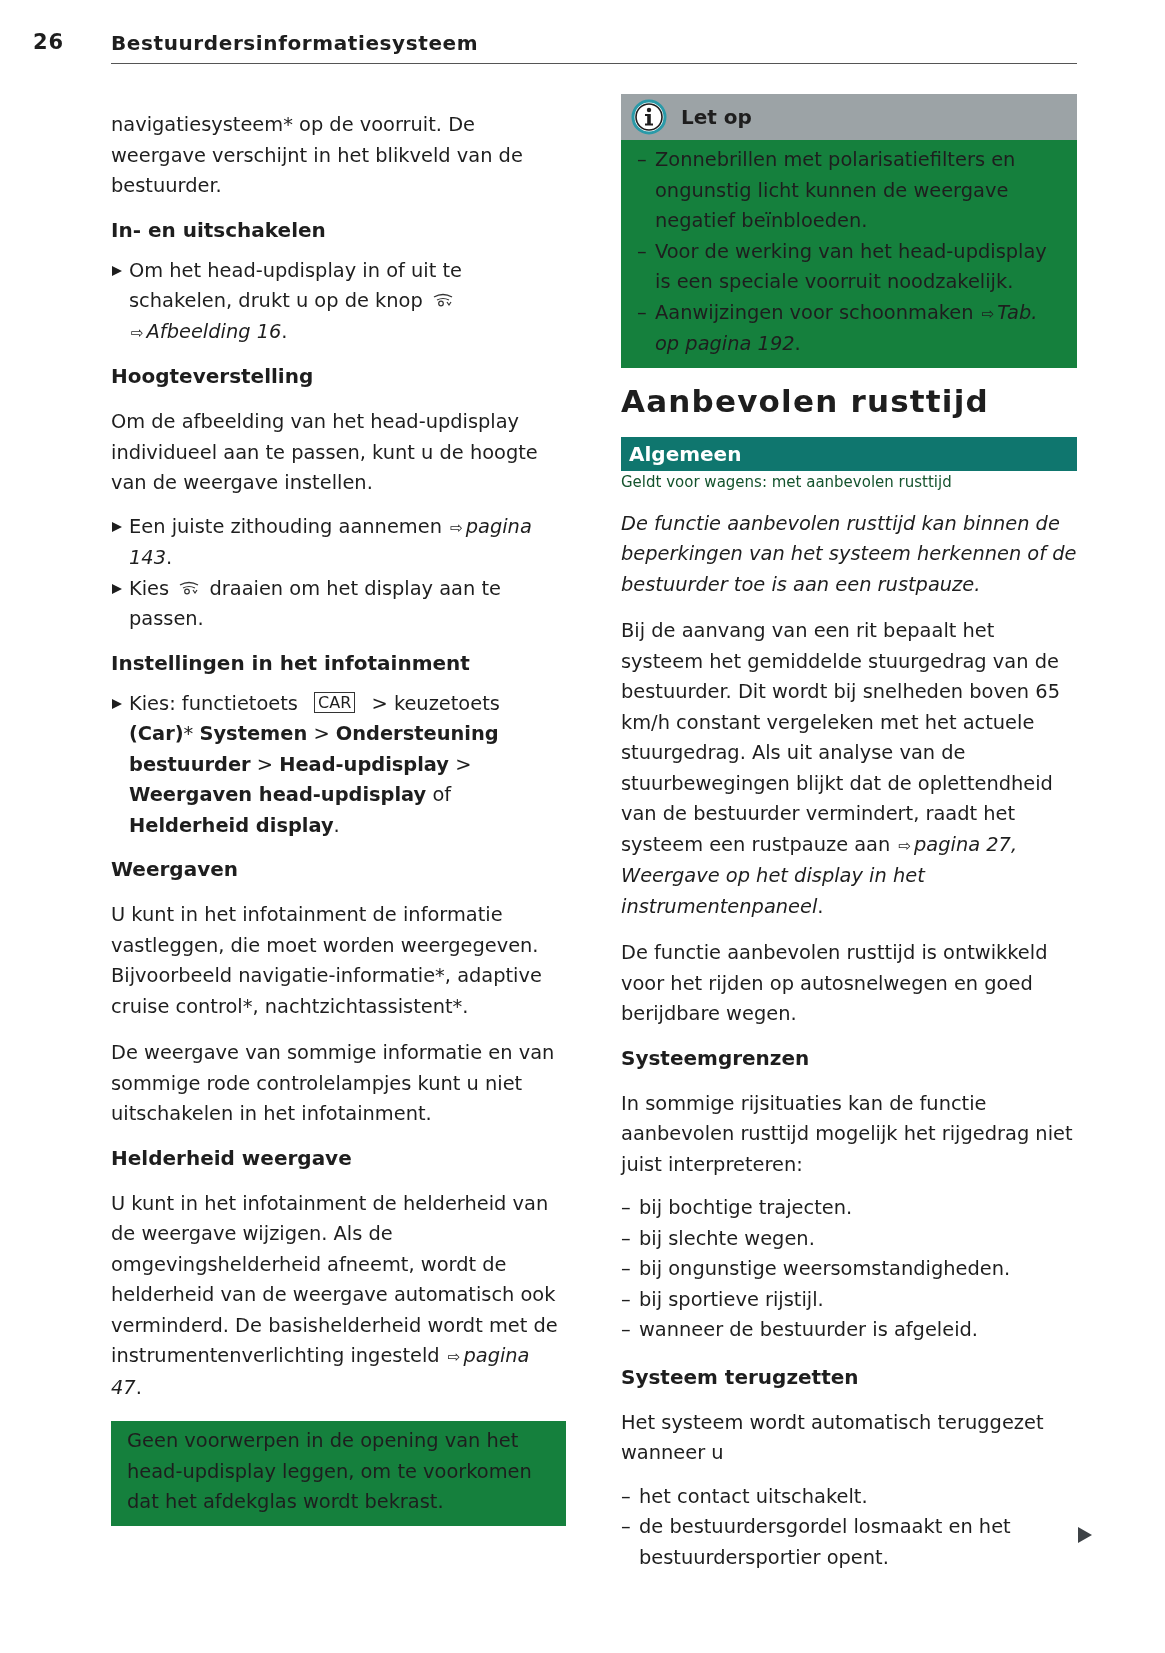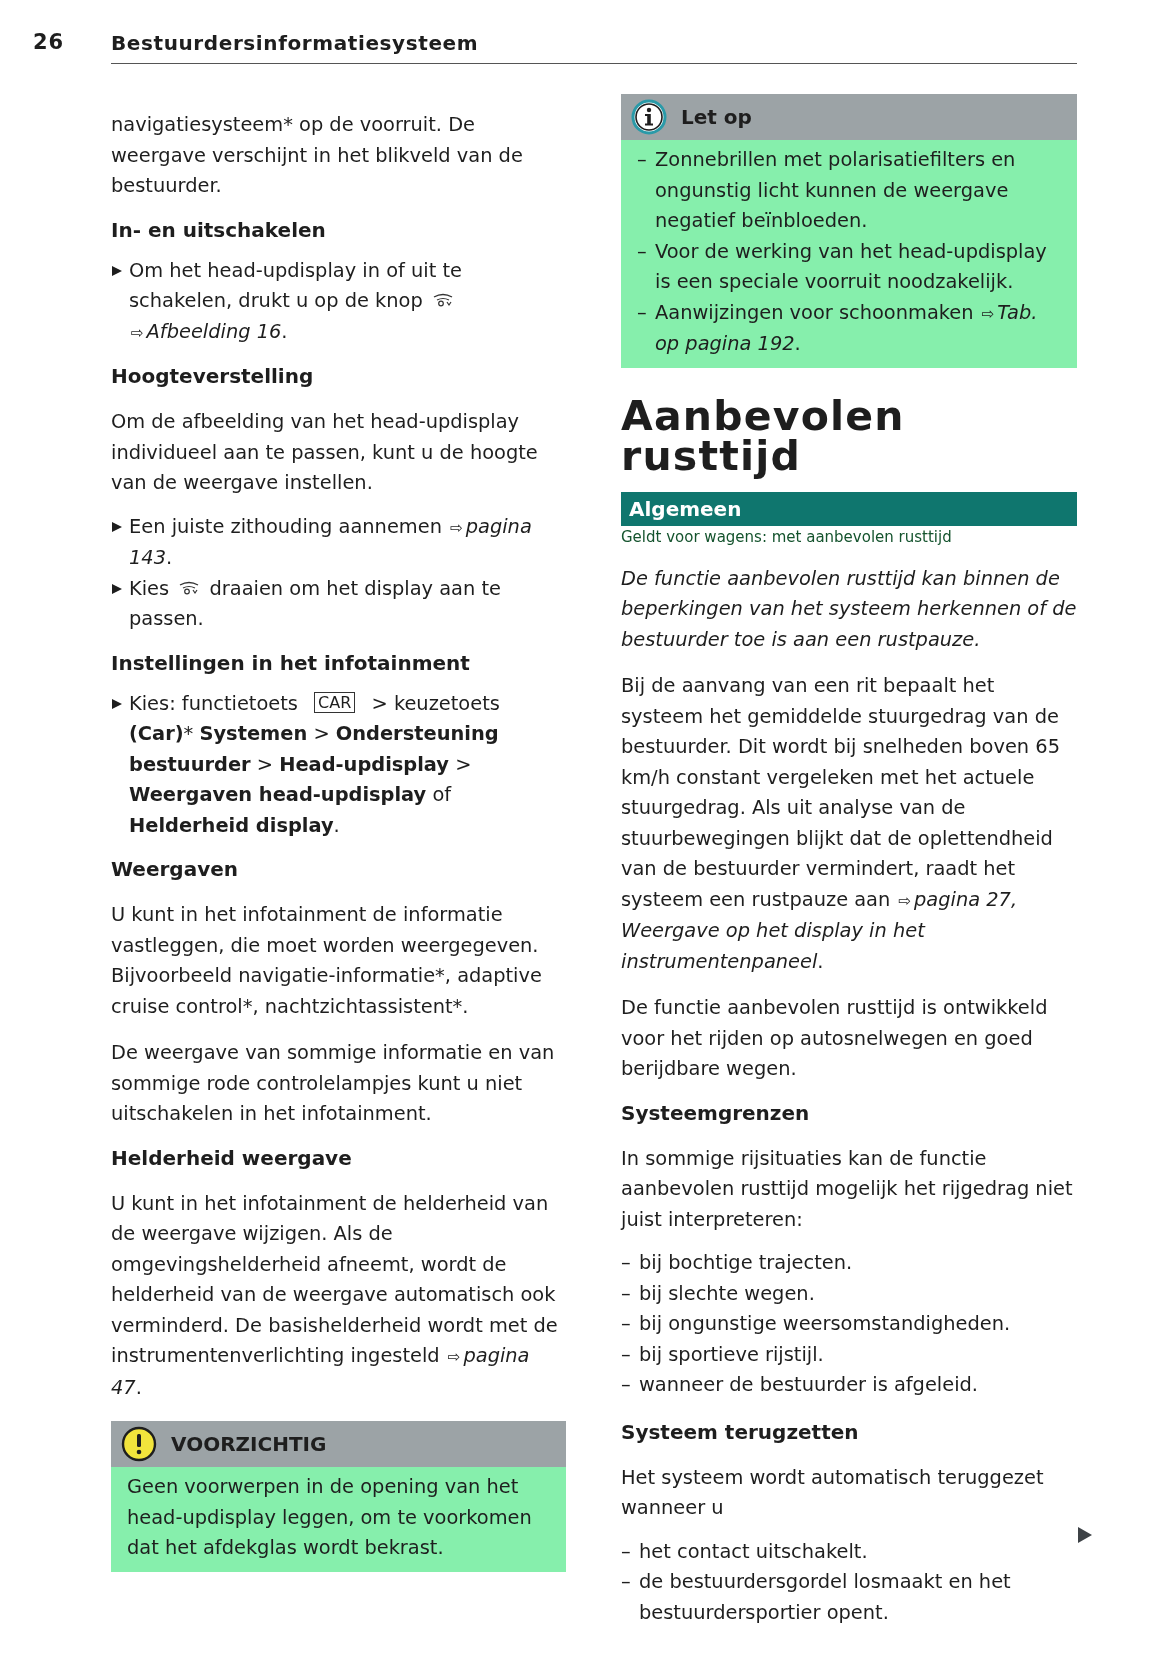--- a/index.html
+++ b/index.html
@@ -28,30 +28,30 @@
   }
   .bullet-group { margin-bottom: 13px; }
   .arrow { font-size: 15px; margin: 0 3px 0 2px; }
   i, .ital { font-style: italic; }
   b { font-weight: bold; }
   .key {
     display: inline-block; border: 1.3px solid #333; font-size: 16px; line-height: 19px;
     padding: 0 3px; margin: 0 10px; vertical-align: 2px;
   }
   .knob-icon { display: inline-block; width: 22px; height: 14px; vertical-align: 0; margin: 0 3px; }
-  .box { background: #86efac; margin-bottom: 28px; }
+  .box { background: #15803d; margin-bottom: 13px; }
   .box-head {
     background: #9ca3a6; height: 46px; display: flex; align-items: center; padding-left: 10px;
     font-weight: bold; font-size: 20px;
   }
   .box-head .lbl { margin-left: 14px; }
   .box-body { padding: 5px 10px 8px 16px; }
   .dash { position: relative; padding-left: 18px; }
   .dash::before { content: "–"; position: absolute; left: 0; top: 0; }
-  .h-chapter { font-weight: bold; font-size: 41px; letter-spacing: 1.2px; margin: 4px 0 16px 0; line-height: 40px; }
+  .h-chapter { font-weight: bold; font-size: 31px; letter-spacing: 1.2px; margin: 4px 0 16px 0; line-height: 40px; }
   .redbar {
     background: #0f766e; color: #ffffff; font-weight: bold; font-size: 20px;
     height: 34px; line-height: 34px; padding-left: 8px;
   }
   .applies { font-size: 15px; color: #14532d; line-height: 22px; margin: 0 0 12px 0; }
   .lead { font-style: italic; margin-bottom: 16px; }
   .dashlist { margin: 0 0 16px 0; }
   .cont-arrow {
     position: absolute; left: 1078px; top: 1527px;
     border-left: 14px solid #3d4246; border-top: 8px solid transparent; border-bottom: 8px solid transparent;
@@ -110,28 +110,20 @@
   </div>
 
   <h3>Weergaven</h3>
   <p>U kunt in het infotainment de informatie vastleggen, die moet worden weergegeven. Bijvoorbeeld navigatie-informatie*, adaptive cruise control*, nachtzichtassistent*.</p>
   <p>De weergave van sommige informatie en van sommige rode controlelampjes kunt u niet uitschakelen in het infotainment.</p>
 
   <h3>Helderheid weergave</h3>
   <p><span>U kunt in het infotainment de helderheid van de weergave wijzigen. Als de omgevingshelderheid afneemt, wordt de helderheid van de weergave automatisch ook verminderd. De basishelderheid wordt met de instrumentenverlichting ingesteld</span> <span class="arrow">⇨</span><i>pagina 47</i><span>.</span></p>
 
   <div class="box" style="margin-top:18px;">
-    <div class="box-head">
-      <svg width="36" height="36" viewBox="0 0 36 36">
-          <circle cx="18" cy="18" r="16" fill="#f2e43c" stroke="#1e1e1e" stroke-width="2.4"></circle>
-          <rect x="16" y="8" width="4" height="13" rx="1.5" fill="#1e1e1e"></rect>
-          <circle cx="18" cy="26" r="2.3" fill="#1e1e1e"></circle>
-        </svg>
-      <span class="lbl">VOORZICHTIG</span>
-    </div>
     <div class="box-body">Geen voorwerpen in de opening van het head-updisplay leggen, om te voorkomen dat het afdekglas wordt bekrast.</div>
   </div>
 </div>
 
 <div class="col right">
   <div class="box">
     <div class="box-head">
       <svg width="36" height="36" viewBox="0 0 36 36">
           <circle cx="18" cy="18" r="16" fill="#ffffff" stroke="#2a9aa8" stroke-width="3"></circle>
           <circle cx="18" cy="18" r="13" fill="none" stroke="#1e1e1e" stroke-width="1.6"></circle>

